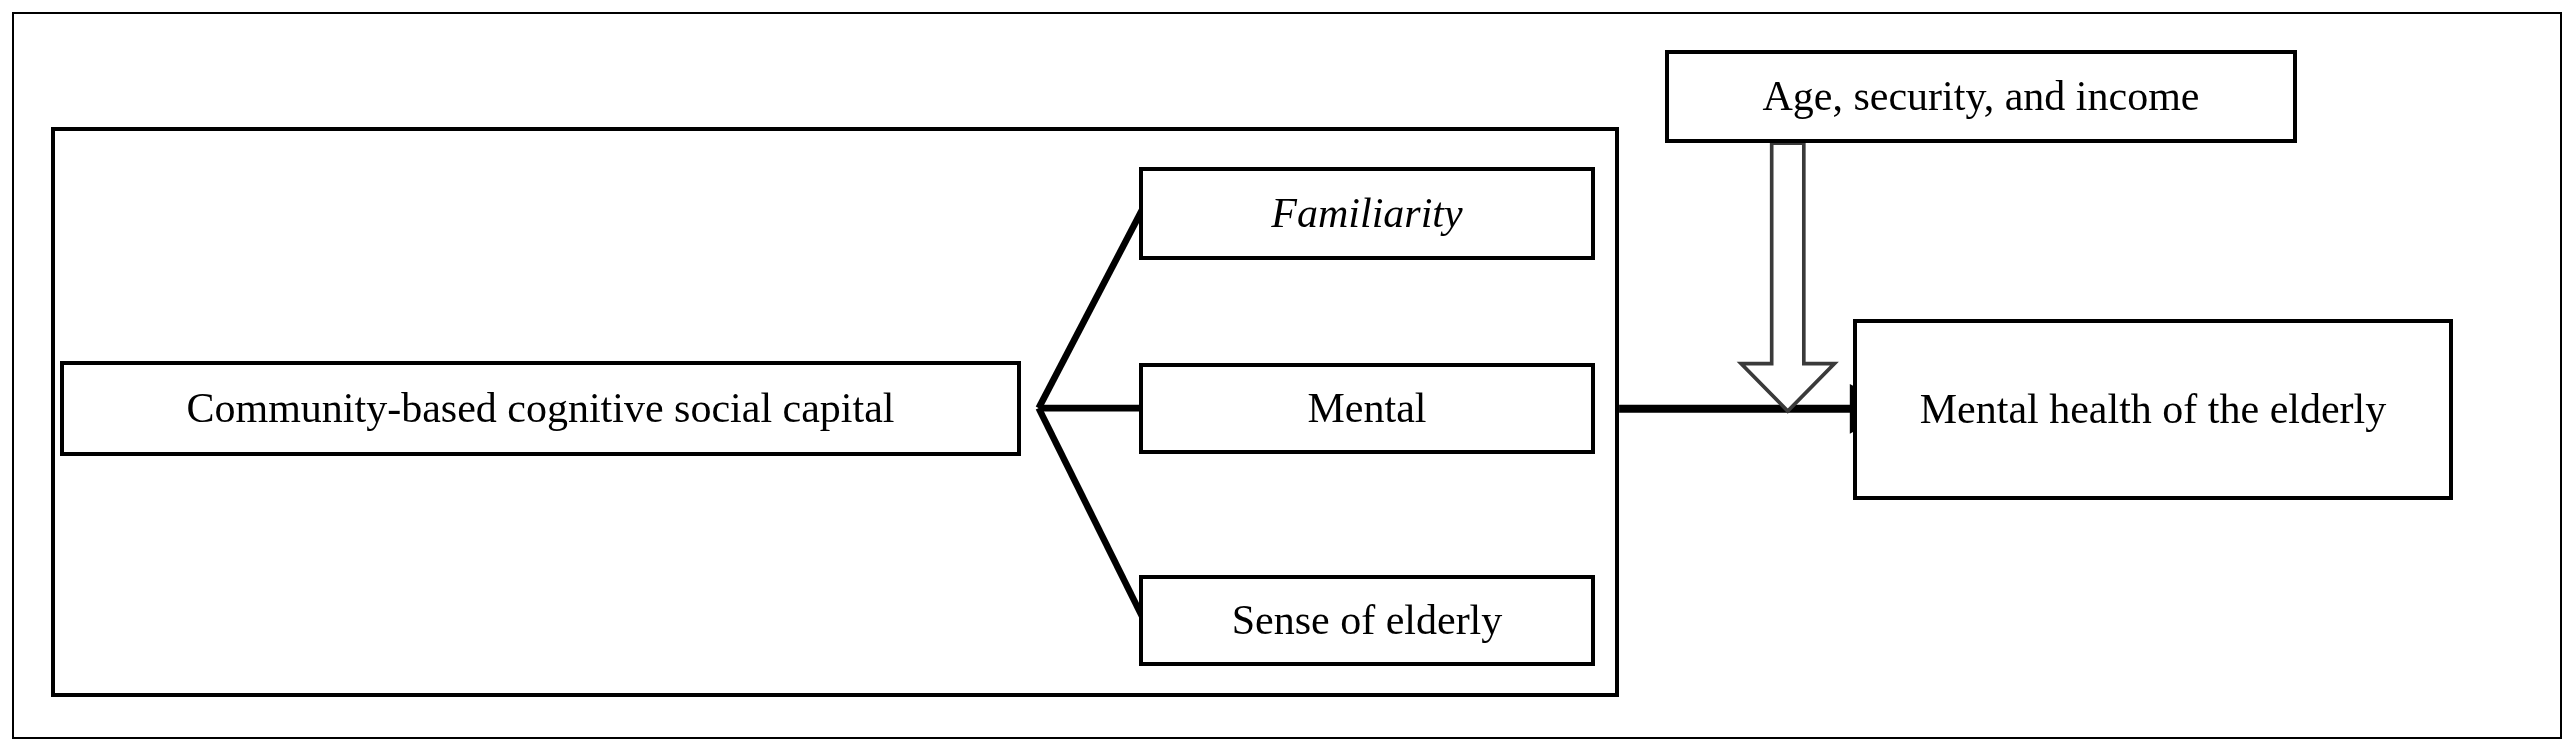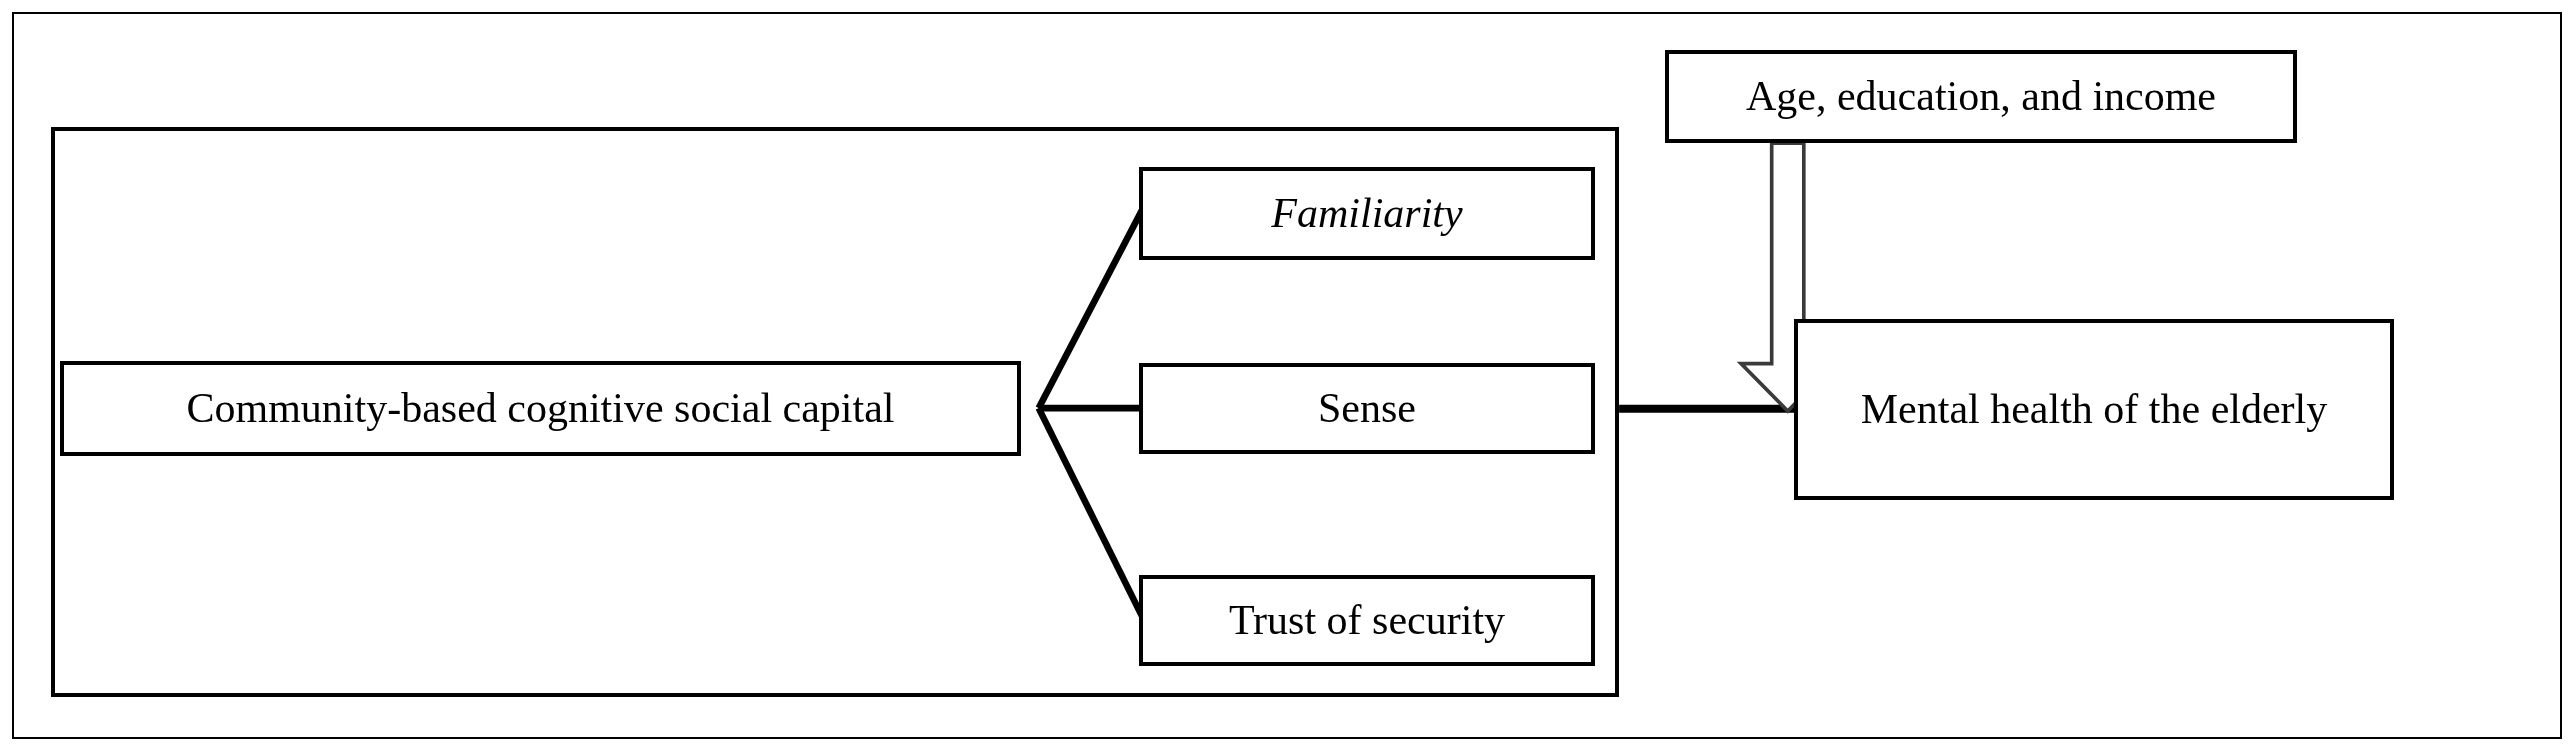--- a/index.html
+++ b/index.html
@@ -85,21 +85,21 @@
     font-size: 42px;
   }
   #node-controls {
     left: 1665px;
     top: 50px;
     width: 632px;
     height: 93px;
     font-size: 42px;
   }
   #node-mental-health {
-    left: 1794px;
+    left: 1853px;
     top: 319px;
     width: 600px;
     height: 181px;
     font-size: 42px;
   }
   .connector-layer {
     position: absolute;
     left: 0;
     top: 0;
     width: 2576px;
@@ -145,29 +145,29 @@
 
   <div class="node" id="node-cognitive-capital">
     <span class="node-label">Community-based cognitive social capital</span>
   </div>
 
   <div class="node" id="node-familiarity">
     <span class="node-label">Familiarity</span>
   </div>
 
   <div class="node" id="node-trust">
-    <span class="node-label">Sense</span>
+    <span class="node-label">Mental</span>
   </div>
 
   <div class="node" id="node-sense-of-security">
-    <span class="node-label">Trust of security</span>
+    <span class="node-label">Sense of elderly</span>
   </div>
 
   <div class="node" id="node-controls">
-    <span class="node-label">Age, education, and income</span>
+    <span class="node-label">Age, security, and income</span>
   </div>
 
   <div class="node" id="node-mental-health">
     <span class="node-label">Mental health of the elderly</span>
   </div>
 
 </div>
 
 
 </body></html>

